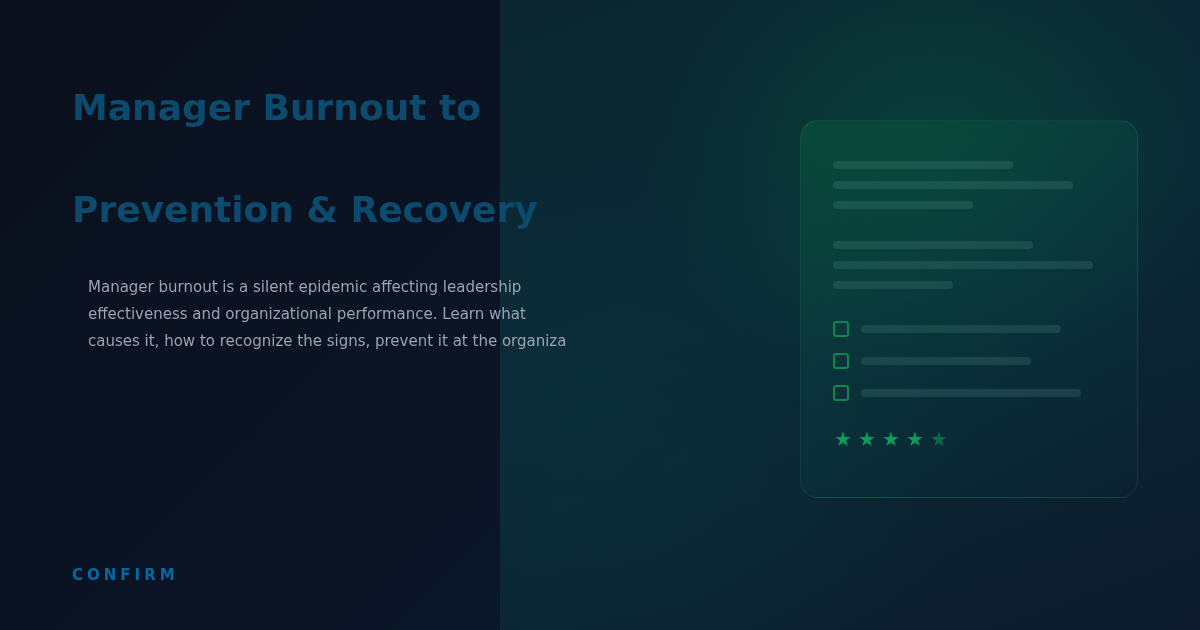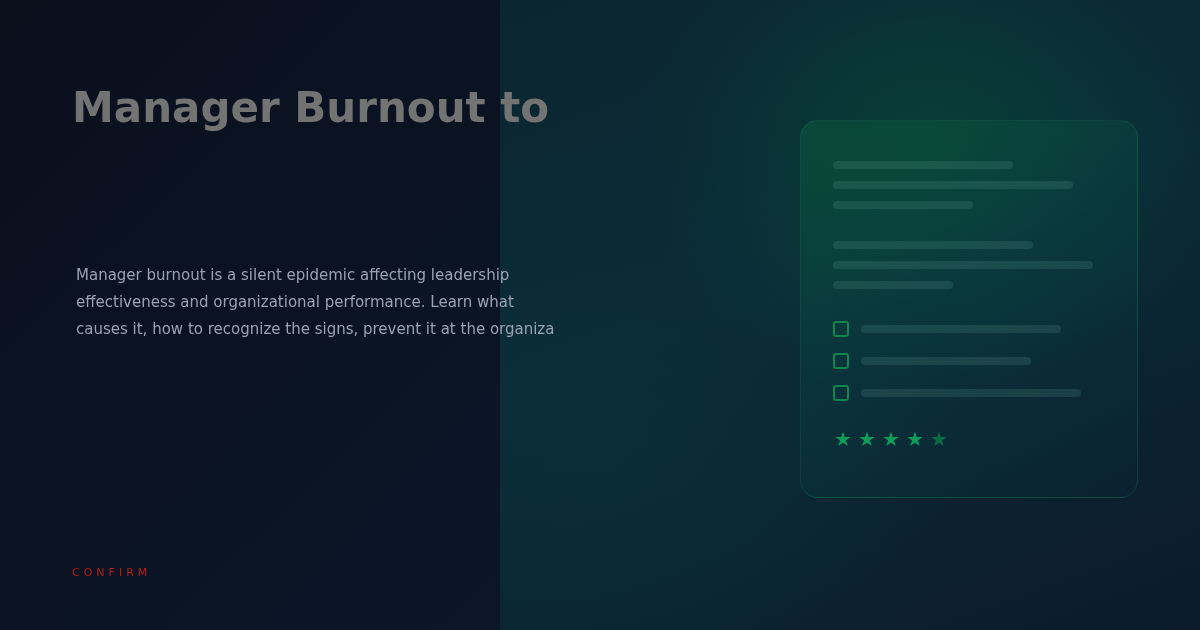--- a/index.html
+++ b/index.html
@@ -10,30 +10,30 @@
   }
   .right-panel {
     position: absolute; left: 500px; top: 0; width: 700px; height: 630px;
     background:
       radial-gradient(ellipse 420px 360px at 430px 150px, rgba(8,80,60,0.55), rgba(8,60,60,0) 70%),
       radial-gradient(ellipse 500px 400px at 100px 450px, rgba(10,50,62,0.6), rgba(10,40,60,0) 75%),
       linear-gradient(160deg, #0b2630 0%, #0a2a36 45%, #0c1a2c 100%);
   }
   .title {
     position: absolute; left: 72px; top: 82px; margin: 0;
-    color: #737373; font-weight: bold; font-size: 42px; line-height: 51px;
+    color: #0c4a6e; font-weight: bold; font-size: 36px; line-height: 51px;
     font-family: "DejaVu Sans", sans-serif; width: 560px;
   }
   .desc {
-    position: absolute; left: 72px; top: 258px; width: 480px; margin: 4px;
+    position: absolute; left: 72px; top: 258px; width: 480px; margin: 16px;
     color: #9aa3b2; font-size: 15px; line-height: 27px;
   }
   .cta {
     position: absolute; left: 72px; top: 566px;
-    color: #b91c1c; font-size: 11px; font-weight: normal; letter-spacing: 4px;
+    color: #0369a1; font-size: 15px; font-weight: bold; letter-spacing: 4px;
     cursor: pointer;
   }
   .card {
     position: absolute; left: 800px; top: 120px; width: 338px; height: 378px;
     border-radius: 18px; border: 1px solid rgba(40,160,100,0.18);
     background: linear-gradient(150deg, rgba(10,90,60,0.55) 0%, rgba(10,70,70,0.35) 45%, rgba(10,40,60,0.25) 100%);
     box-sizing: border-box;
   }
   .bar {
     position: absolute; height: 8px; border-radius: 4px;
@@ -48,20 +48,21 @@
   .star.dim { color: #0b6b45; }
 </style>
 </head>
 <body>
 
 <div class="right-panel"></div>
 
 <h1 class="title">
   <span>Manager Burnout to</span><br>
   <br>
+  <span>Prevention &amp; Recovery</span>
 </h1>
 
 <p class="desc">Manager burnout is a silent epidemic affecting leadership effectiveness and organizational performance. Learn what causes it, how to recognize the signs, prevent it at the organiza</p>
 
 <div class="cta">CONFIRM</div>
 
 <div class="card">
   <div class="bar" style="left:32px;top:40px;width:180px;"></div>
   <div class="bar" style="left:32px;top:60px;width:240px;"></div>
   <div class="bar" style="left:32px;top:80px;width:140px;"></div>

